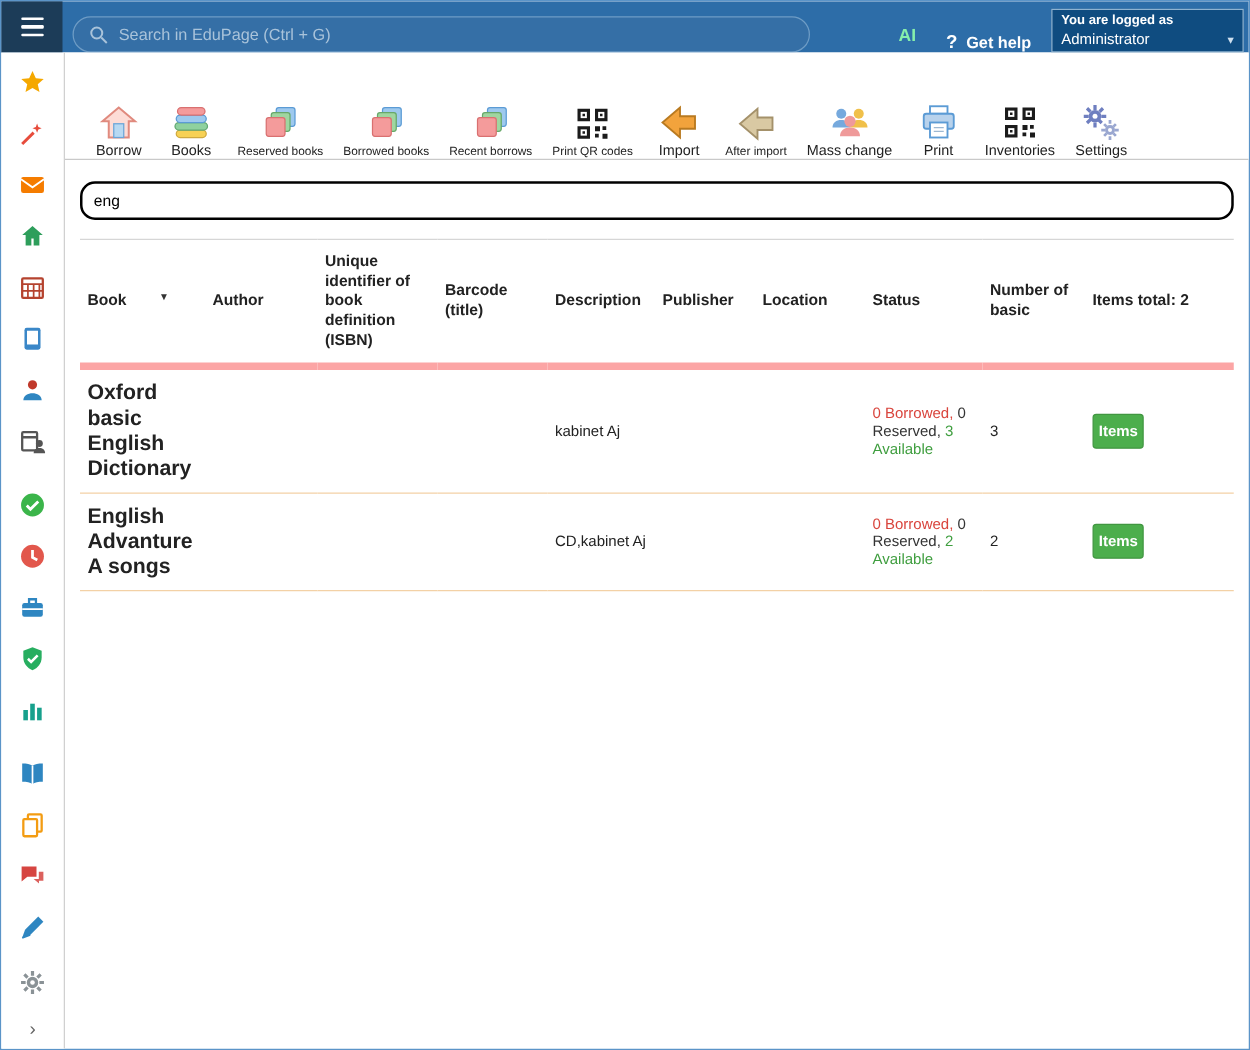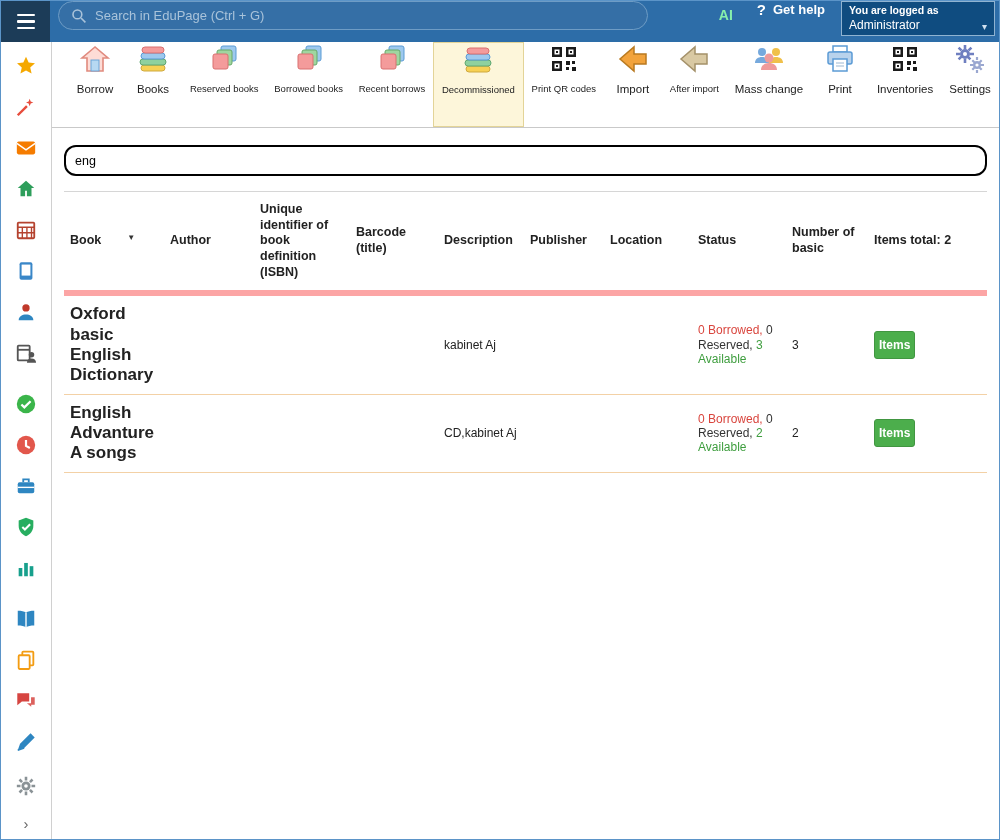--- a/index.html
+++ b/index.html
@@ -1,20 +1,20 @@
 <!DOCTYPE html>
 <html><head>
 <meta charset="utf-8">
 <style>
   * { box-sizing: border-box; margin: 0; padding: 0; }
   body { font-family: "Liberation Sans", sans-serif; background:#fff; }
   .window { width:1000px; height:840px; border:1px solid #5b94c8; display:flex; flex-direction:column; overflow:hidden; background:#fff; }
 
   
-  .topbar { flex:0 0 41px; background:#2d6da8; display:flex; align-items:flex-start; }
+  .topbar { flex:0 0 41px; background:#2d6da8; display:flex; align-items:flex-end; }
   .hamburger { width:49px; height:41px; background:#1c3c58; display:flex; flex-direction:column; align-items:center; justify-content:center; gap:4px; cursor:pointer; }
   .hamburger i { display:block; width:18px; height:2.5px; background:#fff; border-radius:1px; }
   .search-pill { margin-left:8px; width:590px; height:29px; background:#356fa6; border:1.5px solid #6e9cc5; border-radius:16px; display:flex; align-items:center; padding:0 12px; gap:8px; }
   .search-pill input { flex:1; background:transparent; border:none; outline:none; color:#e3edf6; font-size:13px; font-family:"Liberation Sans", sans-serif; }
   .search-pill input::placeholder { color:#a9c3da; }
   .ai-label { margin-left:auto; color:#86efac; font-weight:bold; font-size:14px; padding:6px 10px; cursor:pointer; }
   .gethelp { display:flex; align-items:center; gap:7px; color:#fff; font-weight:bold; font-size:13px; margin-left:14px; cursor:pointer; }
   .qmark { font-size:15px; font-weight:bold; color:#fff; }
   .logged-box { width:154px; height:35px; background:#0f4c80; border:1px solid #8fb3d1; margin:0 4px 0 16px; padding:3px 7px; color:#fff; display:flex; align-items:center; cursor:pointer; }
   .logged-box .lines { flex:1; }
@@ -28,21 +28,21 @@
   .sitem { width:24px; height:22px; display:flex; align-items:center; justify-content:center; cursor:pointer; }
   .sitem svg { width:22px; height:22px; }
   .sgap { margin-top:10px; }
   .spush { margin-top:auto; }
   .schev { color:#666; font-size:15px; cursor:pointer; line-height:1; }
 
   .content { flex:1; display:flex; flex-direction:column; min-width:0; }
 
   
   .toolbar { flex:0 0 86px; border-bottom:1px solid #c9c9c9; display:flex; align-items:stretch; padding:0 0 0 14px; background:#fff; }
-  .titem { min-width:58px; padding:0 8px; display:flex; flex-direction:column; align-items:center; justify-content:flex-start; gap:7px; text-align:center; cursor:pointer; }
+  .titem { min-width:58px; padding:0 8px; display:flex; flex-direction:column; align-items:center; justify-content:flex-end; text-align:center; cursor:pointer; }
   .titem.selected { background:#fdf6da; border:1px solid #e3d498; }
   .ticon { height:34px; display:flex; align-items:center; justify-content:center; }
   .ticon svg { width:32px; height:32px; }
   .lbl { font-size:11.5px; color:#222; white-space:nowrap; }
   .lbl.sm { font-size:9.5px; }
 
   
   .page { flex:1; padding:17px 12px; overflow:hidden; }
   .filter-input { display:block; width:100%; height:31px; border:2px solid #000; border-radius:12px; font-size:12.5px; padding:0 9px; margin-bottom:15px; font-family:"Liberation Sans", sans-serif; outline:none; }
 
@@ -259,31 +259,20 @@
           <span class="ticon">
               <svg viewBox="0 0 32 32">
                 <rect x="13" y="3" width="15" height="15" rx="2" fill="#9ec9ee" stroke="#5b9bd5"></rect>
                 <rect x="9" y="7" width="15" height="15" rx="2" fill="#9fd6a0" stroke="#67a869"></rect>
                 <rect x="5" y="11" width="15" height="15" rx="2" fill="#f49b9b" stroke="#d97070"></rect>
               </svg>
             </span>
           <span class="lbl sm">Recent borrows</span>
         </div>
 
-        <div class="titem selected">
-          <span class="ticon">
-              <svg viewBox="0 0 32 32">
-                <rect x="4" y="22" width="24" height="6" rx="3" fill="#f7d154" stroke="#cfa93f"></rect>
-                <rect x="3" y="16" width="26" height="6" rx="3" fill="#8fd19e" stroke="#62a872"></rect>
-                <rect x="4" y="10" width="24" height="6" rx="3" fill="#9ec9ee" stroke="#5b9bd5"></rect>
-                <rect x="5" y="4" width="22" height="6" rx="3" fill="#f49b9b" stroke="#d97070"></rect>
-              </svg>
-            </span>
-          <span class="lbl sm">Decommissioned</span>
-        </div>
 
         <div class="titem">
           <span class="ticon">
               <svg viewBox="0 0 32 32">
                 <g fill="#1b1b1b">
                   <rect x="4" y="4" width="10" height="10"></rect>
                   <rect x="18" y="4" width="10" height="10"></rect>
                   <rect x="4" y="18" width="10" height="10"></rect>
                 </g>
                 <g fill="#fff">

